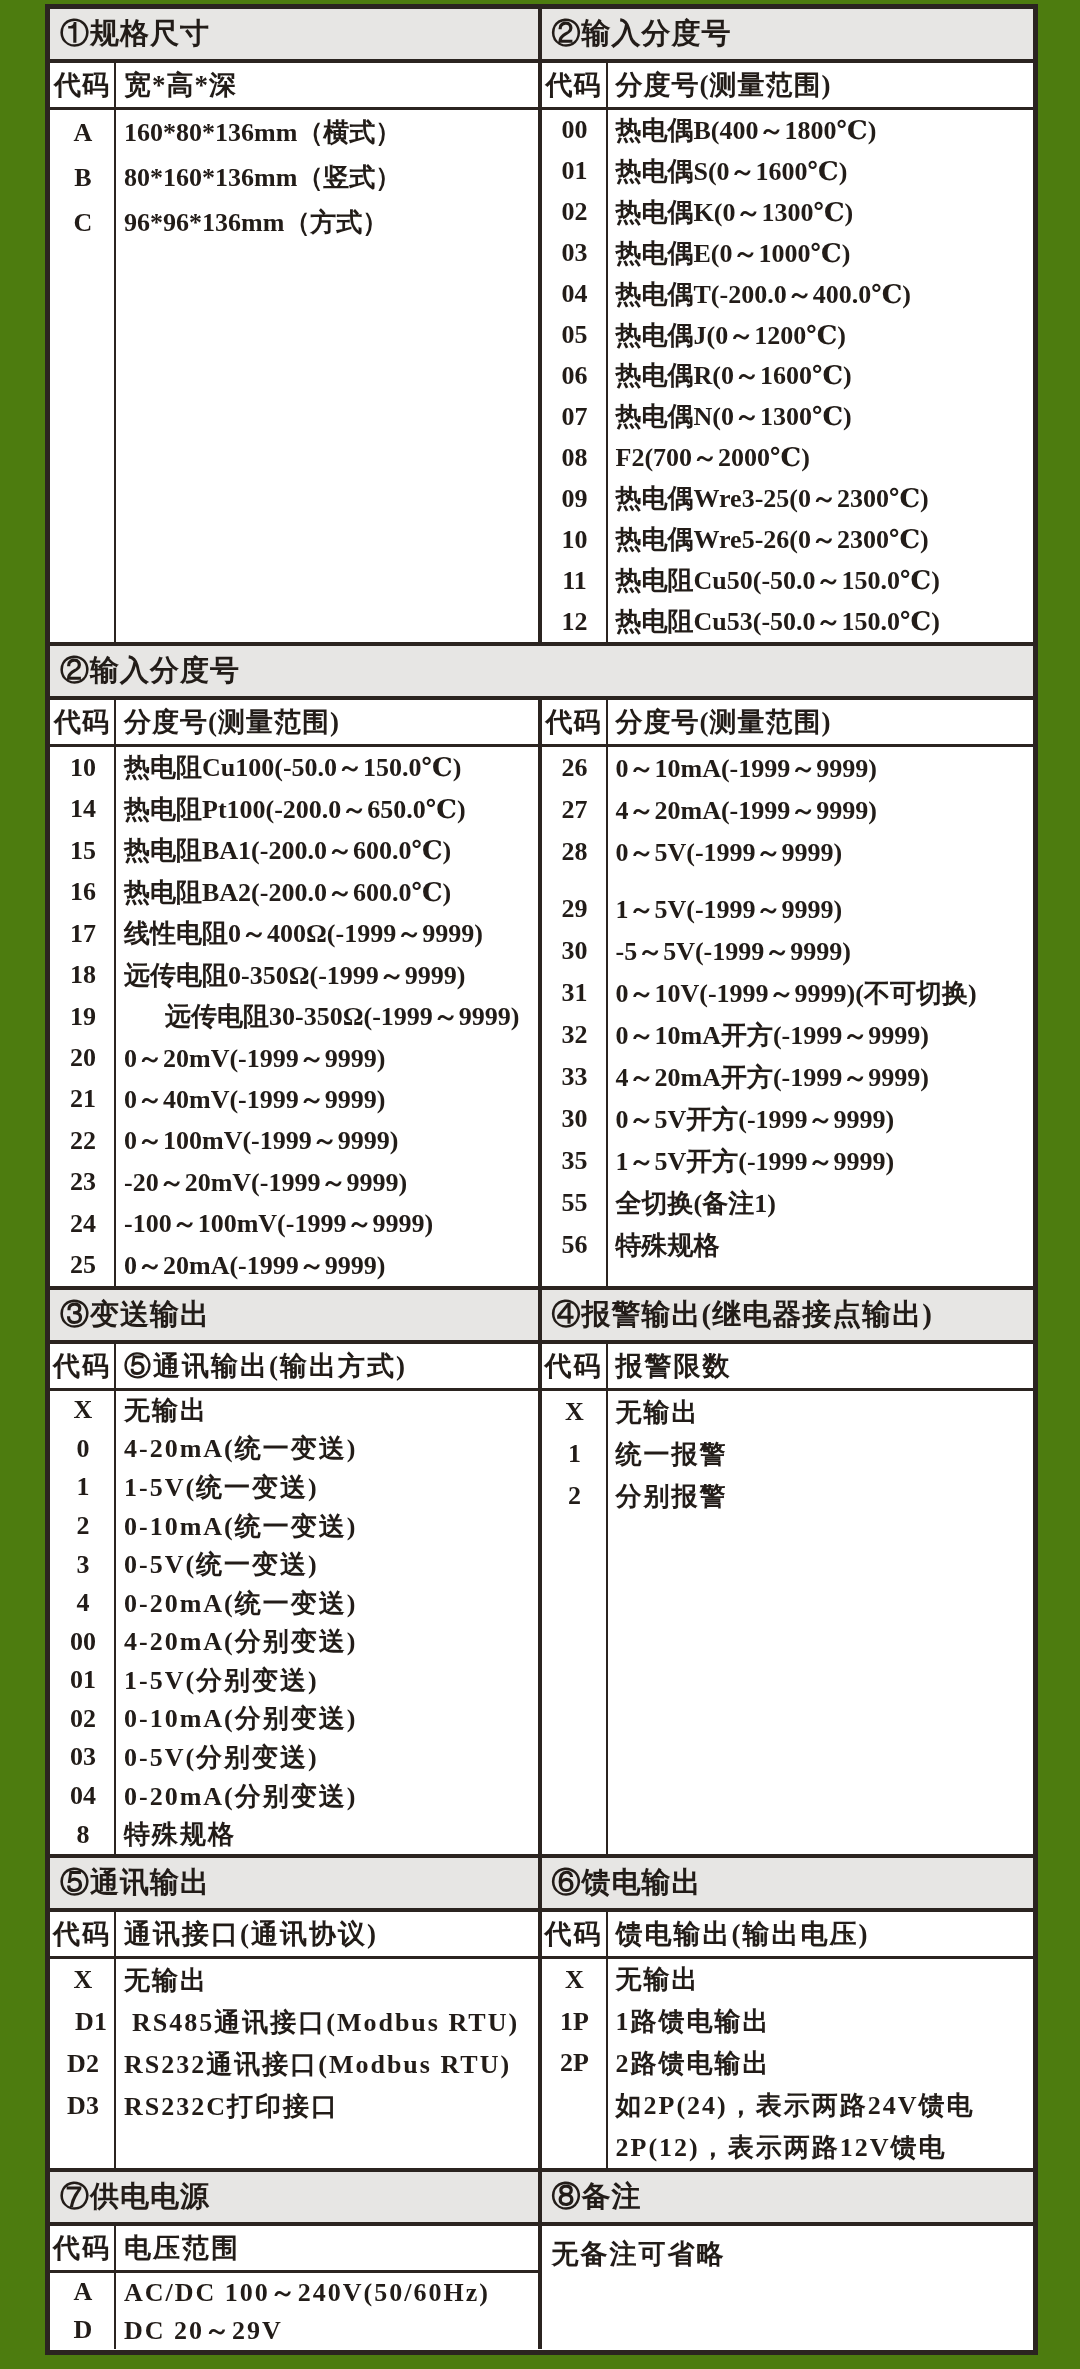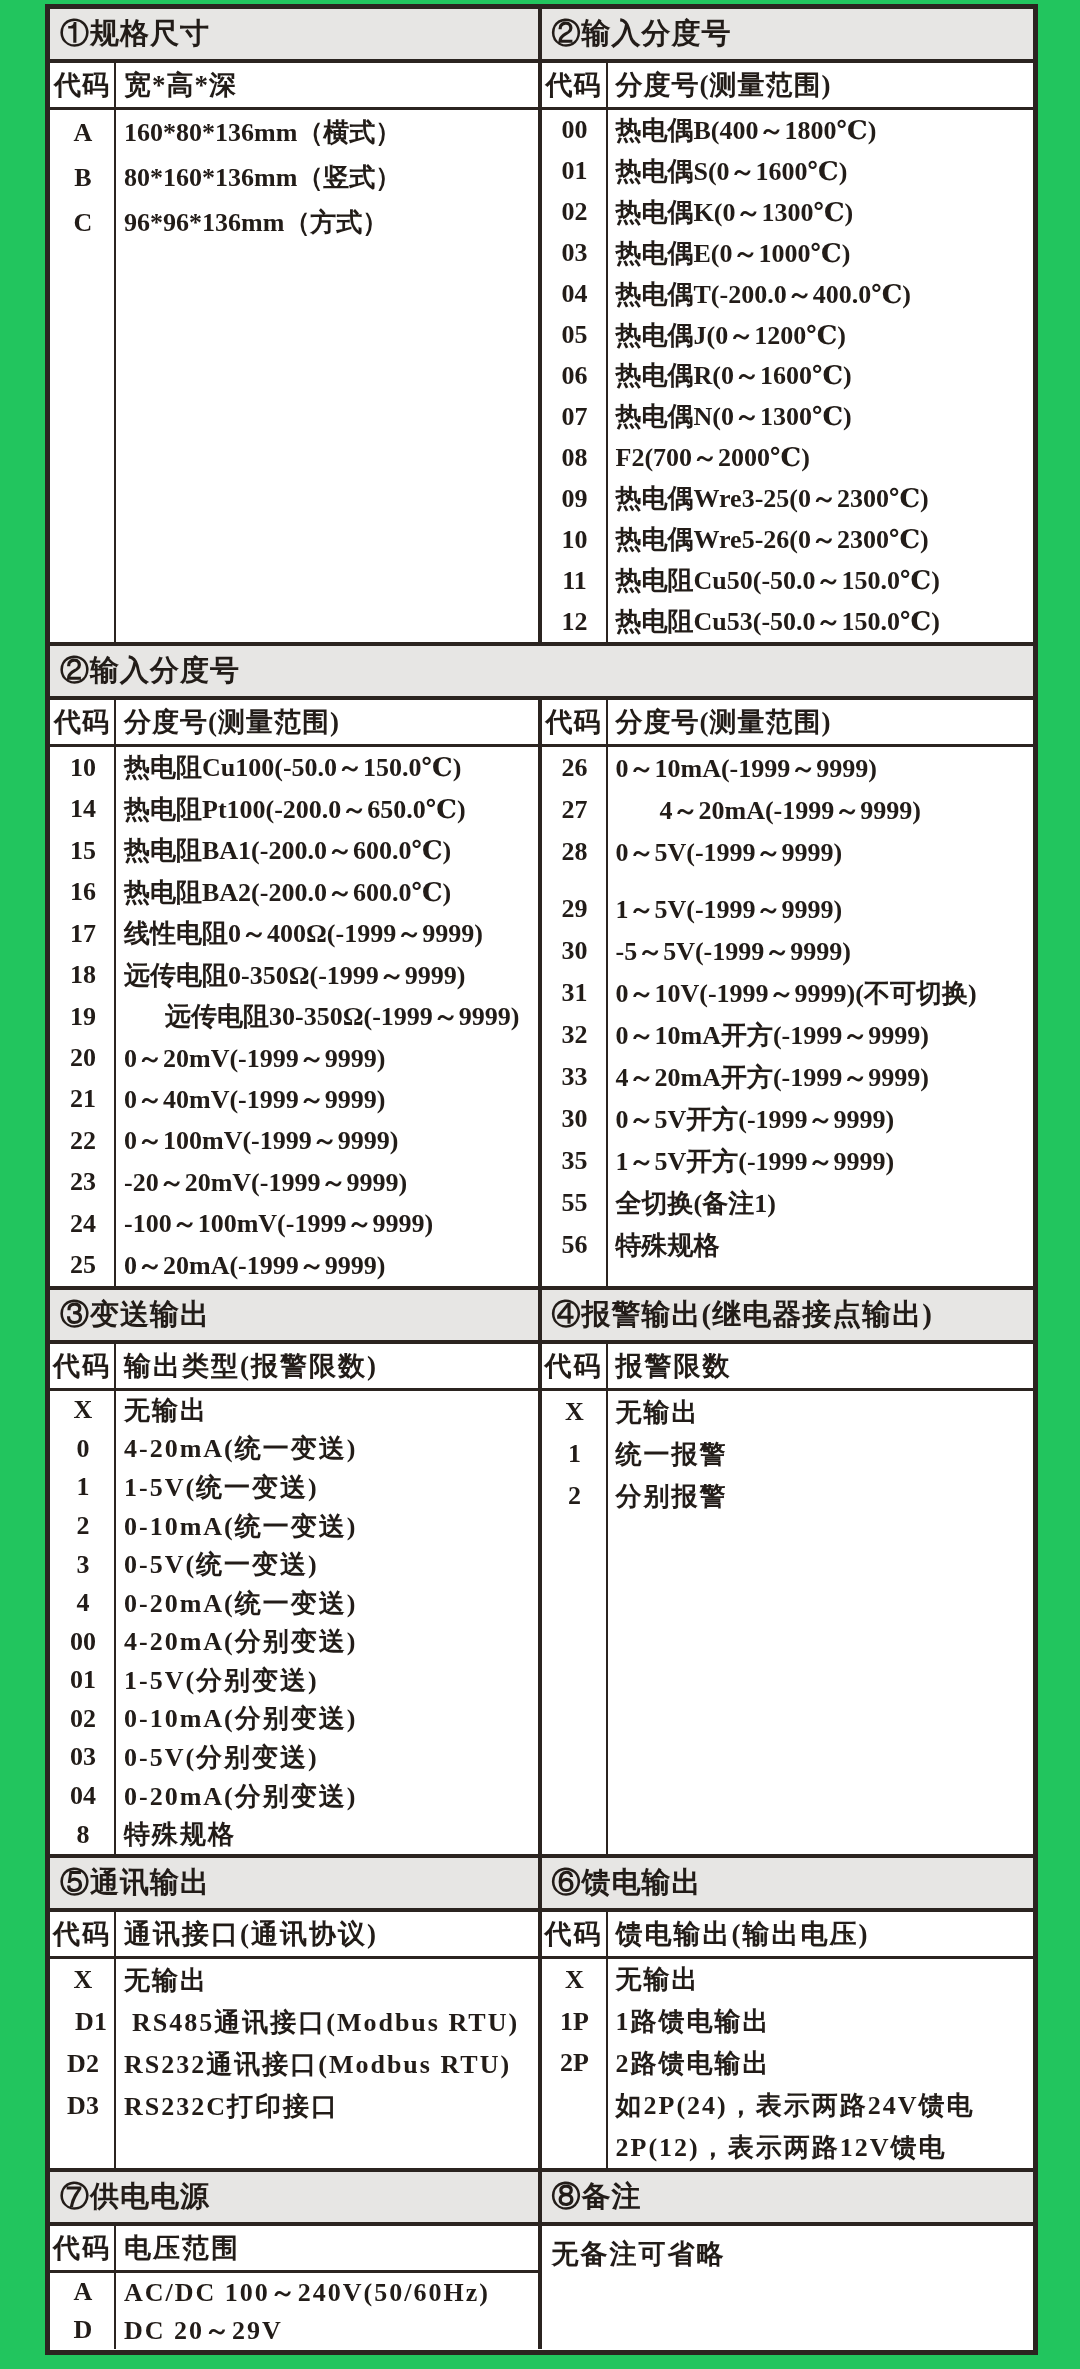--- a/index.html
+++ b/index.html
@@ -1,17 +1,17 @@
 <!DOCTYPE html>
 <html><head>
 <meta charset="utf-8">
 <style>
   html,body{margin:0;padding:0;}
   .page{
-    position:relative;width:1080px;height:2369px;background:#22c55e;
+    position:relative;width:1080px;height:2369px;background:#4d7c0f;
     font-family:"Liberation Serif","DejaVu Serif",serif;
     color:#221c18;overflow:hidden;
   }
   #spec-table{
     position:absolute;left:45px;top:4px;width:993px;height:2351px;
     box-sizing:border-box;border:5px solid #2b2420;background:#ffffff;
     display:flex;flex-direction:column;
   }
   .band{display:flex;flex:none;box-sizing:border-box;border-bottom:4px solid #2b2420;}
   .band:last-child{border-bottom:none;}
@@ -202,21 +202,21 @@
         <div class="half right">
           <div class="colheader">
             <div class="code-col">代码</div>
             <div class="desc-col">分度号(测量范围)</div>
           </div>
           <div class="rows divided">
             <div class="row" style="flex: 0 0 auto; height: 42px;">
               <div class="code">26</div>
               <div class="desc">0～10mA(-1999～9999)</div>
             </div>
-            <div class="row" style="flex: 0 0 auto; height: 42px; gap: 44px;">
+            <div class="row" style="flex: 0 0 auto; height: 42px;">
               <div class="code">27</div>
               <div class="desc">4～20mA(-1999～9999)</div>
             </div>
             <div class="row" style="flex: 0 0 auto; height: 42px;">
               <div class="code">28</div>
               <div class="desc">0～5V(-1999～9999)</div>
             </div>
             <div class="row" style="flex: 0 0 auto; height: 42px; margin-top: 15px;">
               <div class="code">29</div>
               <div class="desc">1～5V(-1999～9999)</div>
@@ -254,21 +254,21 @@
               <div class="desc">特殊规格</div>
             </div>
           </div>
         </div>
       </div>
       <div class="band" style="height: 568px;">
         <div class="half left sp">
           <div class="title-bar">③变送输出</div>
           <div class="colheader">
             <div class="code-col">代码</div>
-            <div class="desc-col">输出类型(报警限数)</div>
+            <div class="desc-col">⑤通讯输出(输出方式)</div>
           </div>
           <div class="rows divided">
             <div class="row" style="flex: 1 1 0%;">
               <div class="code">X</div>
               <div class="desc">无输出</div>
             </div>
             <div class="row" style="flex: 1 1 0%;">
               <div class="code">0</div>
               <div class="desc">4-20mA(统一变送)</div>
             </div>

